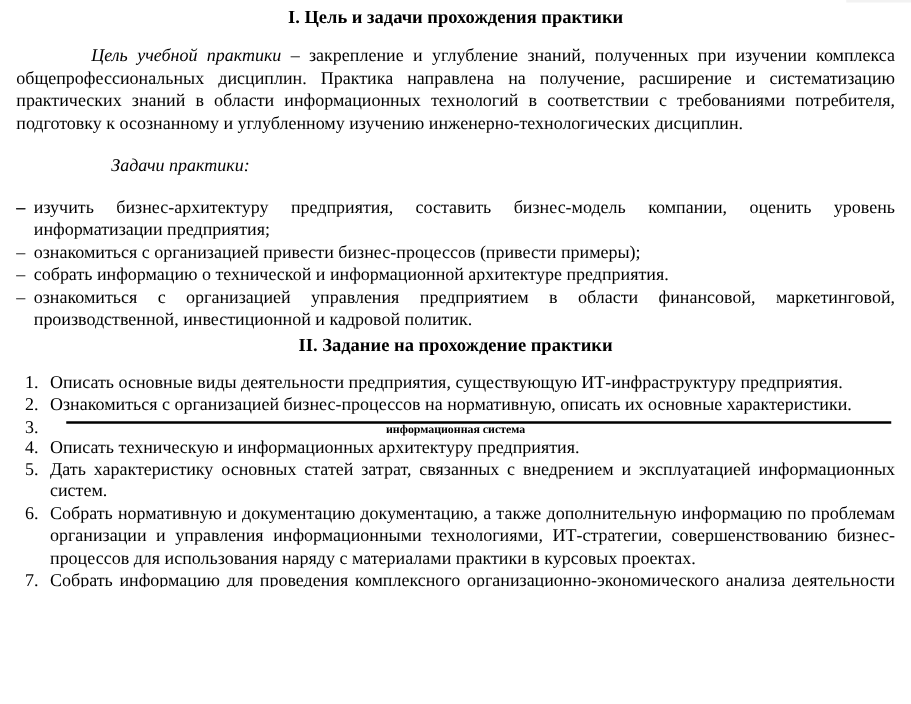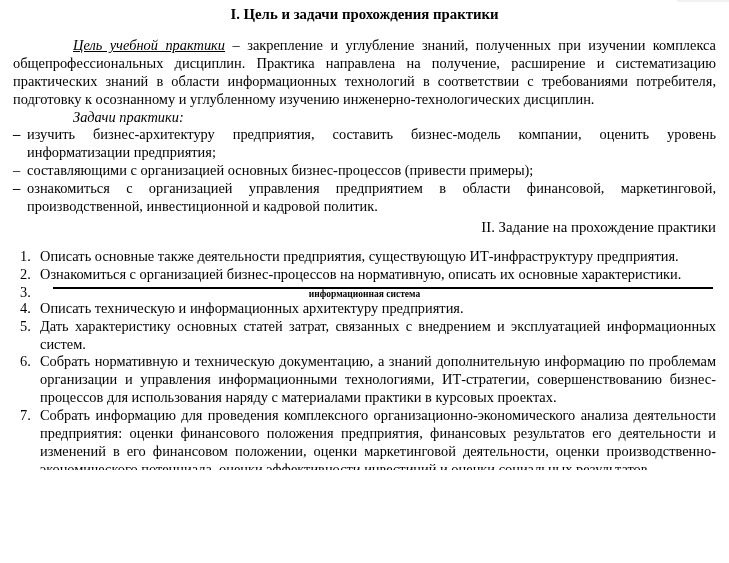--- a/index.html
+++ b/index.html
@@ -23,32 +23,32 @@
     background: #f2f2f2;
   }
   .heading {
     margin: 0 0 13px 0;
     text-align: center;
     font-weight: bold;
     font-size: 14.8px;
   }
   .heading2 {
     margin: 3px 0 11px 0;
-    text-align: right;
-    font-weight: normal;
+    text-align: center;
+    font-weight: bold;
     font-size: 14.8px;
   }
   .para {
     margin: 0;
     text-align: justify;
     text-indent: 60px;
   }
-  .intro-lead { font-style: italic; text-decoration: underline; }
+  .intro-lead { font-style: italic; }
   .tasks-heading {
-    margin: 0;
+    margin: 16px;
     text-indent: 60px;
     font-style: italic;
     text-align: left;
   }
   .bullet {
     position: relative;
     padding-left: 14px;
     text-align: justify;
   }
   .bullet .marker {
@@ -91,35 +91,36 @@
 
   <div class="bullet">
     <span class="marker">–</span>
   </div>
   <div class="bullet">
     <span class="marker">–</span>
     <span>изучить бизнес-архитектуру предприятия, составить бизнес-модель компании, оценить уровень информатизации предприятия;</span>
   </div>
   <div class="bullet">
     <span class="marker">–</span>
-    <span>составляющими с организацией основных бизнес-процессов (привести примеры);</span>
+    <span>ознакомиться с организацией привести бизнес-процессов (привести примеры);</span>
   </div>
   <div class="bullet">
     <span class="marker">–</span>
+    <span>собрать информацию о технической и информационной архитектуре предприятия.</span>
   </div>
   <div class="bullet">
     <span class="marker">–</span>
     <span>ознакомиться с организацией управления предприятием в области финансовой, маркетинговой, производственной, инвестиционной и кадровой политик.</span>
   </div>
 
   <div class="heading2">II. Задание на прохождение практики</div>
 
   <div class="nitem">
     <span class="nnum">1.</span>
-    <span>Описать основные также деятельности предприятия, существующую ИТ-инфраструктуру предприятия.</span>
+    <span>Описать основные виды деятельности предприятия, существующую ИТ-инфраструктуру предприятия.</span>
   </div>
   <div class="nitem">
     <span class="nnum">2.</span>
     <span>Ознакомиться с организацией бизнес-процессов на нормативную, описать их основные характеристики.</span>
   </div>
   <div class="nitem">
     <span class="nnum">3.</span>
   </div>
 
   <div class="fill-block">
@@ -130,19 +131,19 @@
   <div class="nitem">
     <span class="nnum">4.</span>
     <span>Описать техническую и информационных архитектуру предприятия.</span>
   </div>
   <div class="nitem">
     <span class="nnum">5.</span>
     <span>Дать характеристику основных статей затрат, связанных с внедрением и эксплуатацией информационных систем.</span>
   </div>
   <div class="nitem">
     <span class="nnum">6.</span>
-    <span>Собрать нормативную и техническую документацию, а знаний дополнительную информацию по проблемам организации и управления информационными технологиями, ИТ-стратегии, совершенствованию бизнес-процессов для использования наряду с материалами практики в курсовых проектах.</span>
+    <span>Собрать нормативную и документацию документацию, а также дополнительную информацию по проблемам организации и управления информационными технологиями, ИТ-стратегии, совершенствованию бизнес-процессов для использования наряду с материалами практики в курсовых проектах.</span>
   </div>
   <div class="nitem">
     <span class="nnum">7.</span>
     <span>Собрать информацию для проведения комплексного организационно-экономического анализа деятельности предприятия: оценки финансового положения предприятия, финансовых результатов его деятельности и изменений в его финансовом положении, оценки маркетинговой деятельности, оценки производственно-экономического потенциала, оценки эффективности инвестиций и оценки социальных результатов.</span>
   </div>
 </div>
 
 </body></html>

